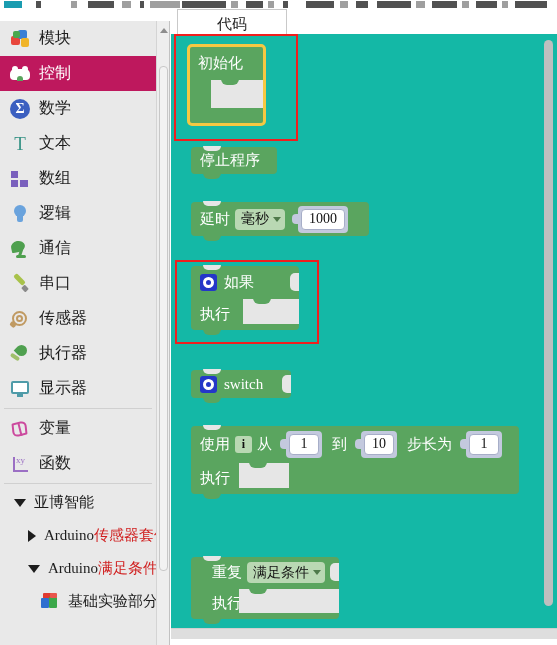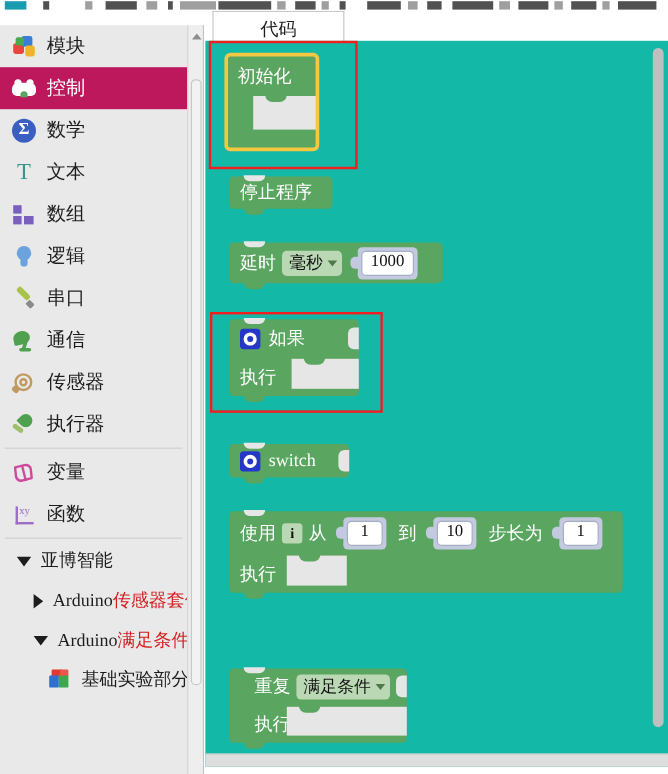--- a/index.html
+++ b/index.html
@@ -451,53 +451,60 @@
 
       <div class="side-item">
         <span class="ico ico-bulb">
             <span class="b"></span>
             <span class="n"></span>
           </span>
         <span class="lbl">逻辑</span>
       </div>
 
       <div class="side-item">
-        <span class="ico ico-plug">
-            <span class="body"></span>
-            <span class="tip"></span>
-          </span>
-        <span class="lbl">串口</span>
-      </div>
-
-      <div class="side-item">
         <span class="ico ico-dish">
             <span class="d"></span>
             <span class="st"></span>
             <span class="bs"></span>
           </span>
         <span class="lbl">通信</span>
       </div>
 
       <div class="side-item">
+        <span class="ico ico-plug">
+            <span class="body"></span>
+            <span class="tip"></span>
+          </span>
+        <span class="lbl">串口</span>
+      </div>
+
+      <div class="side-item">
         <span class="ico ico-sensor">
             <span class="r1"></span>
             <span class="r2"></span>
             <span class="tl"></span>
           </span>
         <span class="lbl">传感器</span>
       </div>
 
       <div class="side-item">
         <span class="ico ico-act">
             <span class="d"></span>
             <span class="t"></span>
           </span>
         <span class="lbl">执行器</span>
       </div>
 
+      <div class="side-item">
+        <span class="ico ico-mon">
+            <span class="scr"></span>
+            <span class="stand"></span>
+          </span>
+        <span class="lbl">显示器</span>
+      </div>
 
       <div class="side-sep"></div>
 
       <div class="side-item">
         <span class="ico ico-var">
             <span class="k"></span>
             <span class="ln"></span>
           </span>
         <span class="lbl">变量</span>
       </div>

